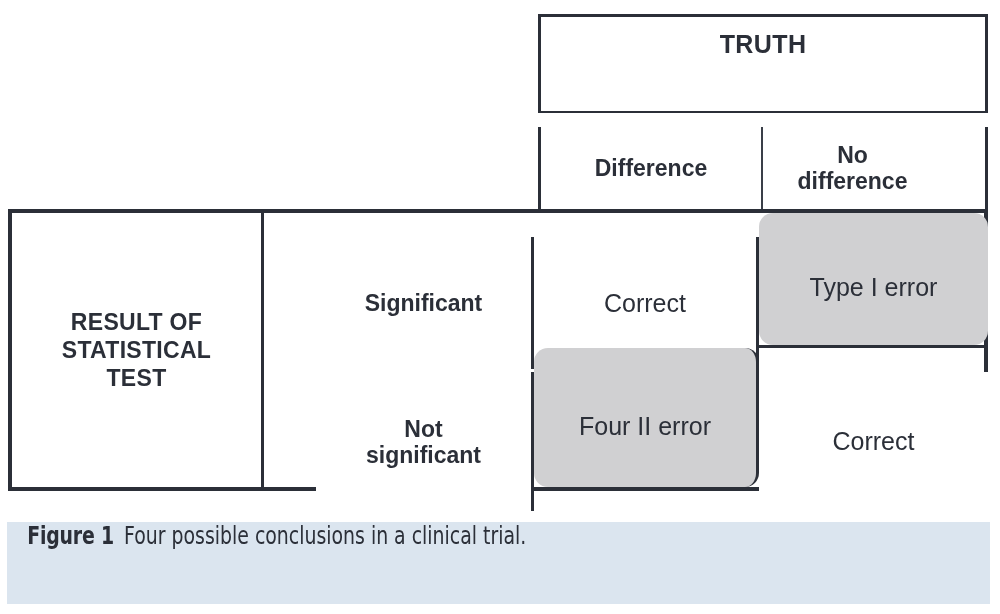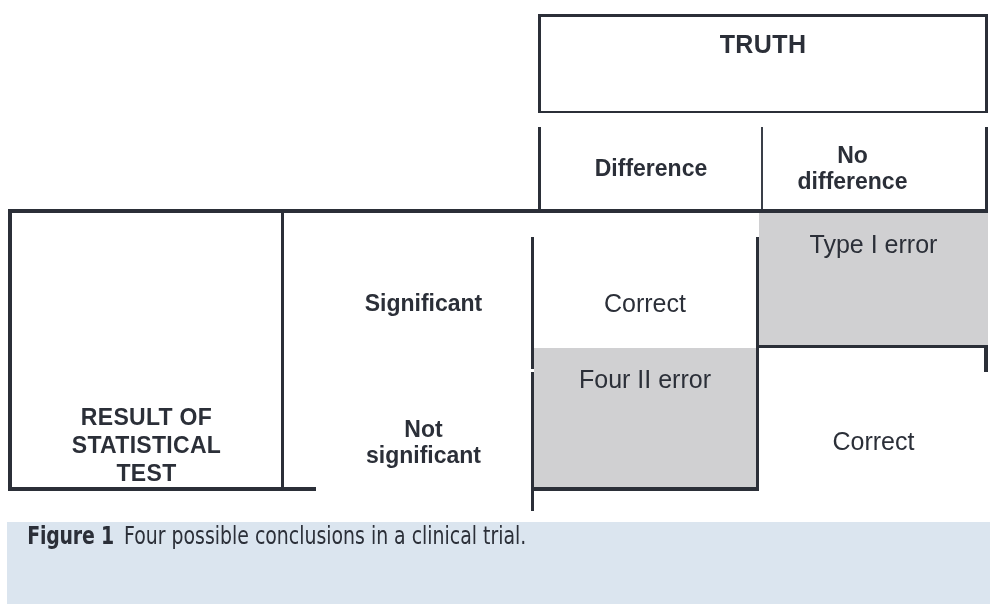--- a/index.html
+++ b/index.html
@@ -93,26 +93,26 @@
     box-sizing: border-box;
     border: 4px solid #2b2f38;
     background: #ffffff;
   }
 
   
   #result-label-cell {
     position: absolute;
     left: 0;
     top: 0;
-    width: 272px;
+    width: 252px;
     height: 100%;
     box-sizing: border-box;
     border-right: 3px solid #2b2f38;
     display: flex;
-    align-items: flex-end;
+    align-items: center;
     justify-content: center;
   }
   #result-label-cell .cell-text {
     font-size: 23px;
     font-weight: bold;
     line-height: 1.22;
     letter-spacing: 0.3px;
   }
 
   
@@ -146,23 +146,24 @@
   .grid-cell.shaded { background: #d0d0d2; }
 
   .grid-cell.v-center {
     display: flex;
     align-items: center;
     justify-content: center;
     margin-top: 24px;
   }
   .grid-cell.v-top {
     display: flex;
-    align-items: flex-start;
+    align-items: center;
     justify-content: center;
     padding-top: 17px;
+    border-radius: 14px;
   }
 
   .cond-text {
     font-size: 23px;
     font-weight: bold;
   }
   .data-text {
     font-size: 25px;
     font-weight: normal;
   }

